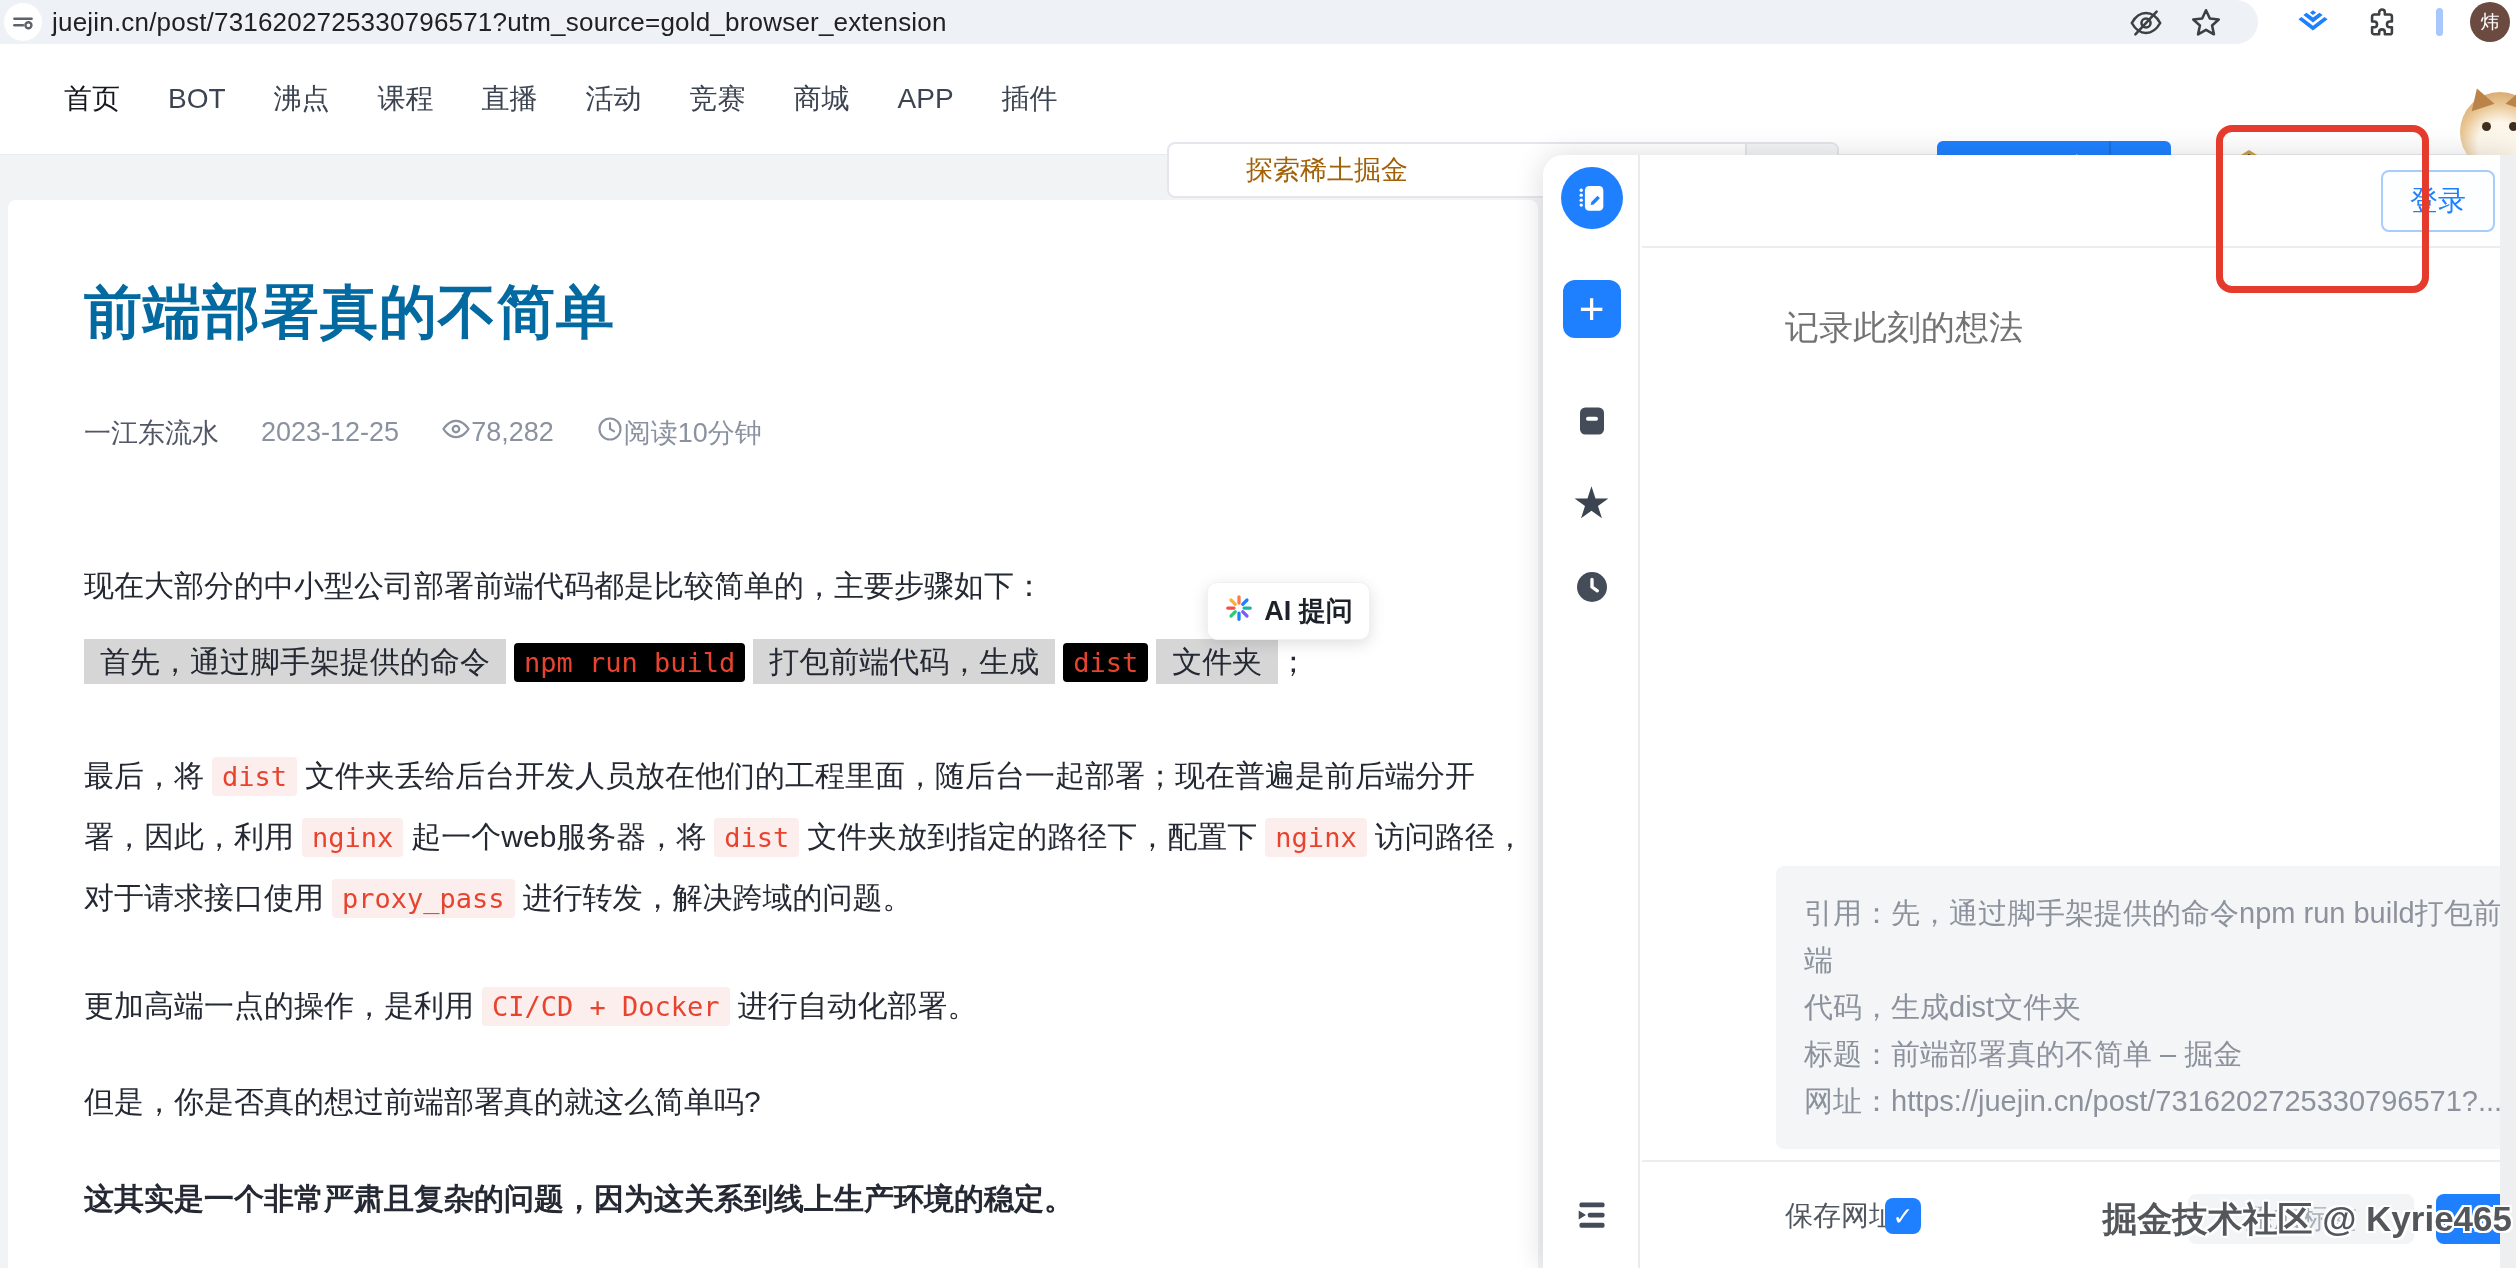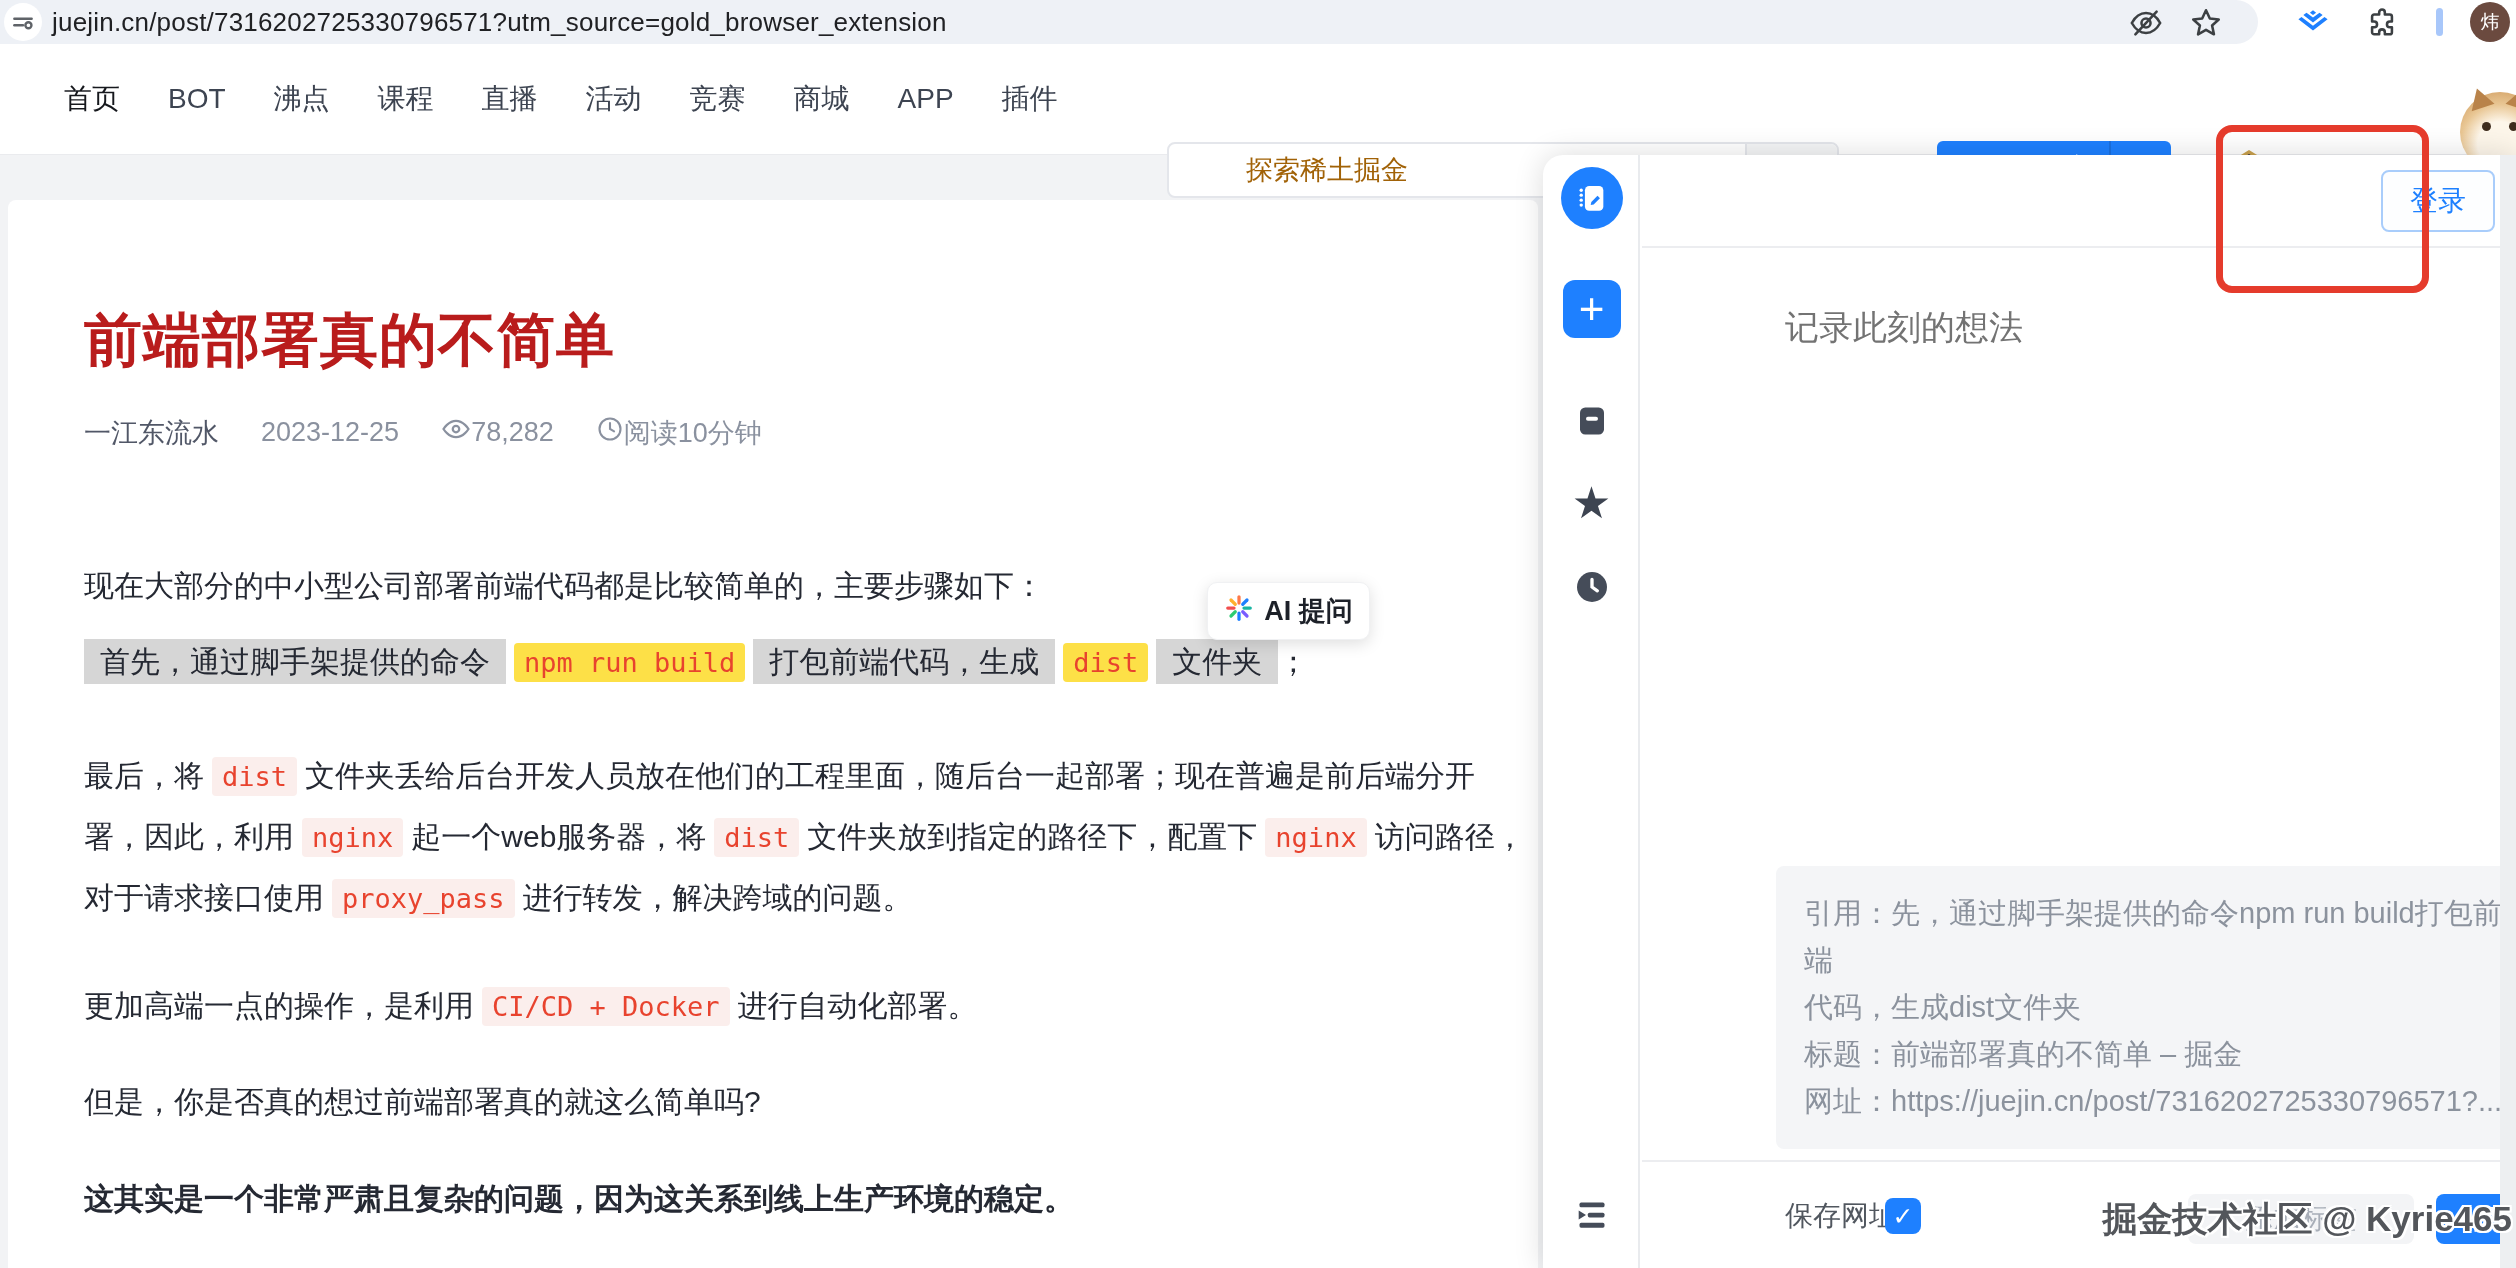--- a/index.html
+++ b/index.html
@@ -34,30 +34,30 @@
   .bell-wrap { position:absolute; left:2370px; top:106px; width:46px; height:50px; display:flex; align-items:center; justify-content:center; }
   .cat { position:absolute; left:2460px; top:92px; width:80px; height:80px; border-radius:50%; background:radial-gradient(circle at 50% 65%, #fdf6ea 0 34%, #e9c795 60%, #c98f4e 100%); z-index:10; }
   .cat::before, .cat::after { content:""; position:absolute; top:-4px; width:0; height:0; border-left:12px solid transparent; border-right:12px solid transparent; border-bottom:20px solid #b9834a; }
   .cat::before { left:8px; transform:rotate(-18deg); }
   .cat::after { right:8px; transform:rotate(18deg); }
   .cat .eyes { position:absolute; left:22px; top:30px; width:9px; height:9px; border-radius:50%; background:#3f2d1e; box-shadow:27px 0 0 #3f2d1e; }
 
   
   .page-bg { position:absolute; left:0; top:155px; width:2516px; height:1113px; background:#f2f3f5; }
   .article-card { position:absolute; left:8px; top:200px; width:1530px; height:1068px; background:#fff; border-radius:8px 8px 0 0; }
-  .article-title { position:absolute; left:84px; top:302px; font-size:58px; font-weight:700; color:#b91c1c; letter-spacing:1px; }
+  .article-title { position:absolute; left:84px; top:274px; font-size:58px; font-weight:700; color:#0369a1; letter-spacing:1px; }
   .meta-row { position:absolute; left:84px; top:414px; display:flex; align-items:center; gap:42px; font-size:27px; color:#8a919f; }
   .meta-author { color:#515767; }
   .meta-chip { display:flex; align-items:center; }
   .para { position:absolute; left:84px; white-space:nowrap; font-size:30px; color:#252933; line-height:48px; }
   .run.bold { font-weight:700; }
   .run.code, .run.code-sel { font-family:"DejaVu Sans Mono","Liberation Mono",monospace; color:#e8432e; font-size:27px; padding:4px 10px; border-radius:4px; margin:0 8px; }
   .run.code { background:#fbeeec; }
   .run.plain-sel { background:#d6d6d6; padding:6px 16px; }
-  .run.code-sel { background:#fde047; }
+  .run.code-sel { background:#000000; }
   .ai-ask { position:absolute; left:1207px; top:582px; width:163px; height:58px; background:#fff; border:1px solid #f0f1f3; border-radius:10px; box-shadow:0 4px 16px rgba(0,0,0,.13); display:flex; align-items:center; justify-content:center; gap:10px; z-index:12; font-size:27px; font-weight:600; color:#1d2129; }
 
   
   .panel { position:absolute; left:1543px; top:155px; width:973px; height:1113px; background:#fff; border-top-left-radius:20px; box-shadow:0 0 30px rgba(0,0,0,.14); z-index:50; }
   .panel-strip { position:absolute; left:0; top:0; width:97px; height:1113px; border-right:2px solid #e9ebee; }
   .strip-ic { position:absolute; left:0; width:97px; display:flex; justify-content:center; }
   .logo-circle { width:62px; height:62px; border-radius:50%; background:#1e80ff; display:flex; align-items:center; justify-content:center; }
   .plus-btn { width:58px; height:58px; border-radius:12px; background:#1e80ff; color:#fff; font-size:44px; font-weight:400; display:flex; align-items:center; justify-content:center; line-height:0; }
   .star-glyph { font-size:44px; color:#3d4451; line-height:44px; }
 

